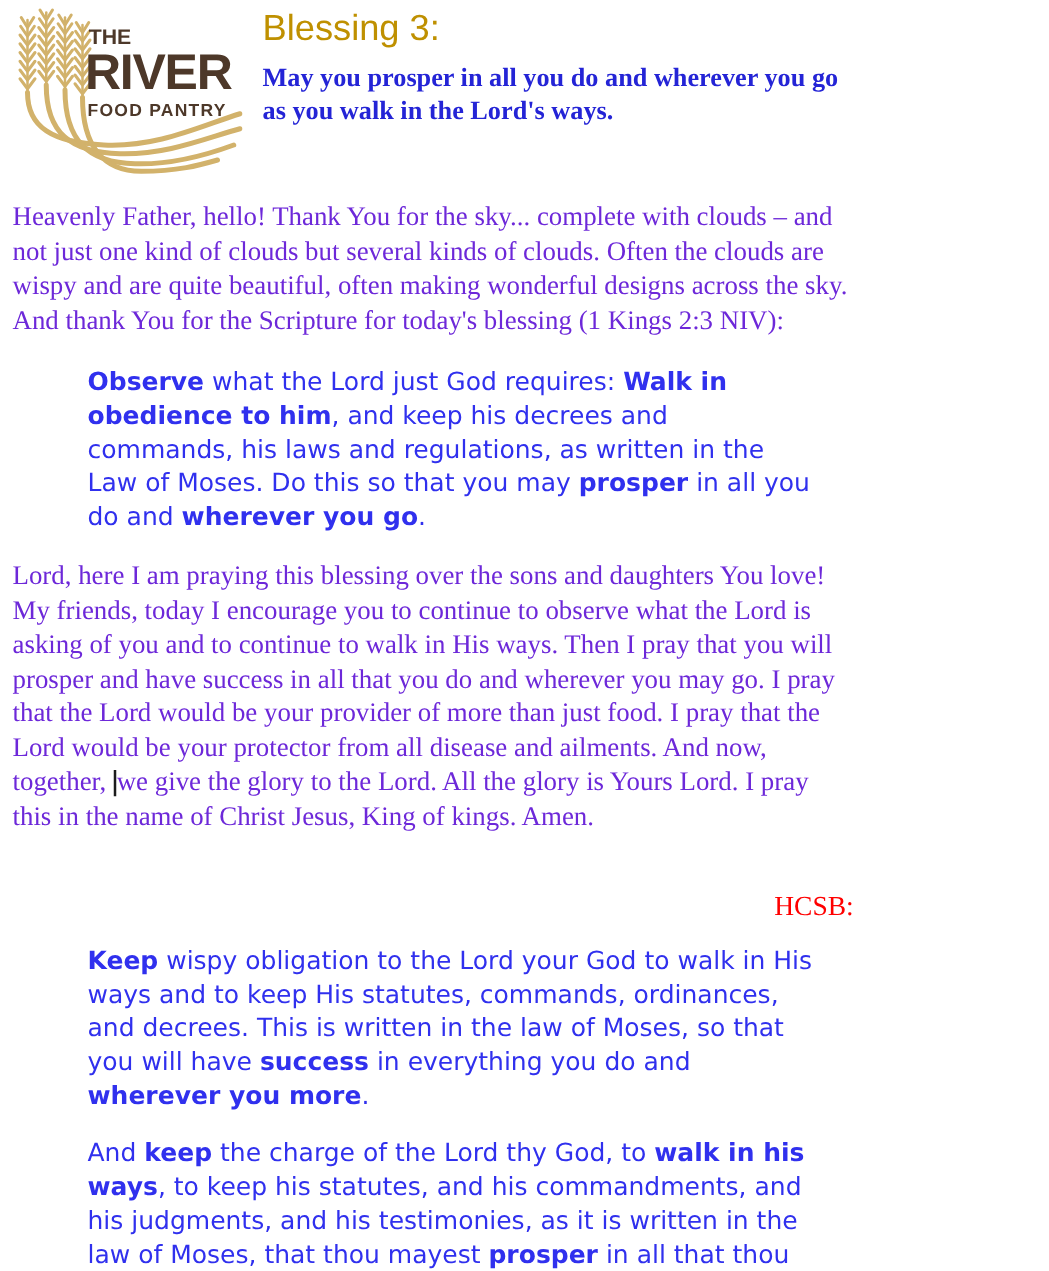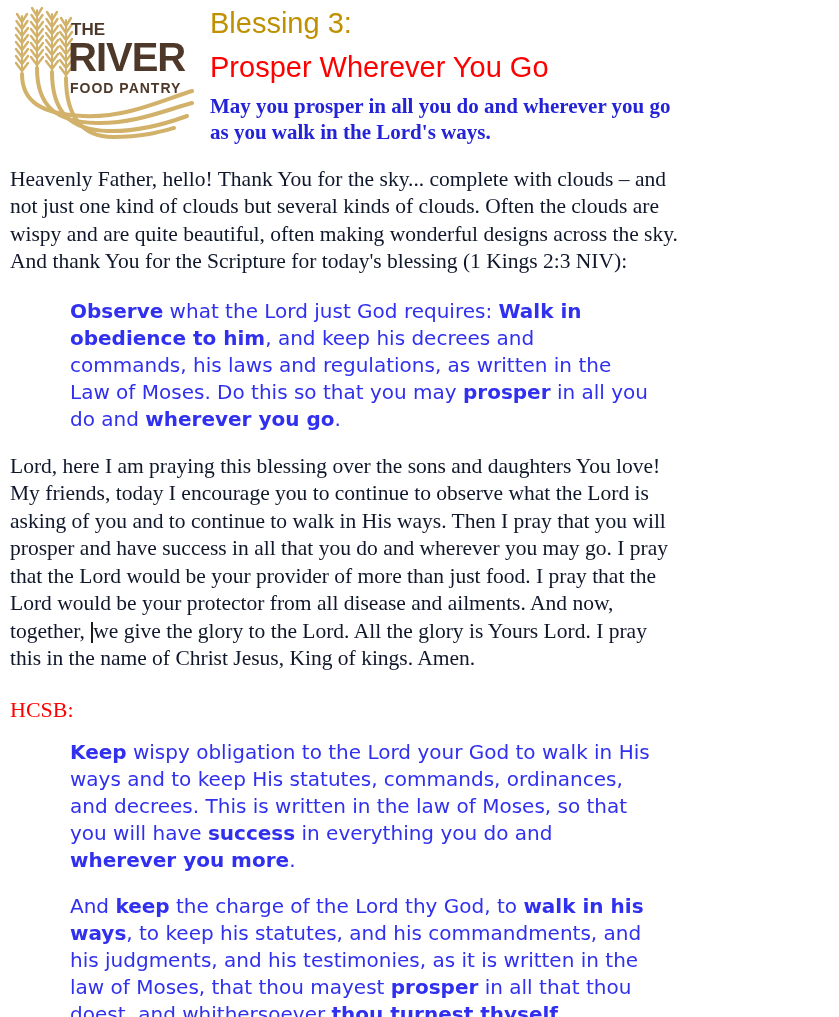--- a/index.html
+++ b/index.html
@@ -7,26 +7,26 @@
         font-family:"Liberation Serif",serif;}
   
   .header{display:flex;align-items:flex-start;padding:4px 8px 0 8px;}
   .logo{flex:0 0 auto;width:186px;height:136px;}
   .header-text{margin-left:16px;padding-top:0;}
   .title-gold{font:400 29px/1.2 "Liberation Sans",sans-serif;color:#BF9000;margin-top:2px;}
   .title-red{font:400 29px/1.2 "Liberation Sans",sans-serif;color:#FF0000;margin-top:9px;}
   .subtitle{font:700 21px/1.26 "Liberation Serif",serif;color:#2424D6;margin-top:8px;max-width:618px;}
   
   main{padding:0 10px;}
-  .body-text{font:400 21.5px/1.28 "Liberation Serif",serif;color:#0f172a;margin:20px 0 0 0;}
+  .body-text{font:400 21.5px/1.28 "Liberation Serif",serif;color:#6d28d9;margin:20px 0 0 0;}
   .quote{font:400 20px/1.35 "DejaVu Sans",sans-serif;color:#3030EE;margin:22px 28px 0 60px;}
   .quote .b{font-weight:700;}
   .quote.after-label{margin-top:16px;}
   .quote.tight{margin-top:19px;}
-  .version-label{font:400 22px/1.2 "Liberation Serif",serif;color:#FF0000;margin:24px 0 0 0;}
+  .version-label{font:400 22px/1.2 "Liberation Serif",serif;color:#FF0000;margin:45px 0 0 0;text-align:right;}
   .caret{display:inline-block;width:2px;height:21px;background:#1b1b1b;
          vertical-align:text-bottom;margin-left:1px;margin-right:0px;}
 </style>
 </head>
 <body>
 
 <div class="page">
 
   <header class="header">
     <div class="logo">
@@ -49,21 +49,20 @@
         </g>
         <g font-family="Liberation Sans, sans-serif" font-weight="bold" fill="#4D3829">
           <text x="63" y="31" font-size="17">THE</text>
           <text x="60" y="67" font-size="40" letter-spacing="-1">RIVER</text>
           <text x="62" y="89" font-size="14" letter-spacing="1">FOOD PANTRY</text>
         </g>
       </svg>
     </div>
     <div class="header-text">
       <div class="title-gold">Blessing 3:</div>
-      <div class="title-red">Prosper Wherever You Go</div>
       <div class="subtitle">May you prosper in all you do and wherever you go as you walk in the Lord's ways.</div>
     </div>
   </header>
 
   <main>
     <p class="body-text">Heavenly Father, hello! Thank You for the sky... complete with clouds – and not just one kind of clouds but several kinds of clouds. Often the clouds are wispy and are quite beautiful, often making wonderful designs across the sky. And thank You for the Scripture for today's blessing (1 Kings 2:3 NIV):</p>
 
     <p class="quote"><span class="b">Observe</span><span> what the Lord just God requires: </span><span class="b">Walk in obedience to him</span><span>, and keep his decrees and commands, his laws and regulations, as written in the Law of Moses. Do this so that you may </span><span class="b">prosper</span><span> in all you do and </span><span class="b">wherever you go</span><span>.</span></p>
 
     <p class="body-text"><span>Lord, here I am praying this blessing over the sons and daughters You love! My friends, today I encourage you to continue to observe what the Lord is asking of you and to continue to walk in His ways. Then I pray that you will prosper and have success in all that you do and wherever you may go. I pray that the Lord would be your provider of more than just food. I pray that the Lord would be your protector from all disease and ailments. And now, together, </span><span class="caret"></span><span>we give the glory to the Lord. All the glory is Yours Lord. I pray this in the name of Christ Jesus, King of kings. Amen.</span></p>

